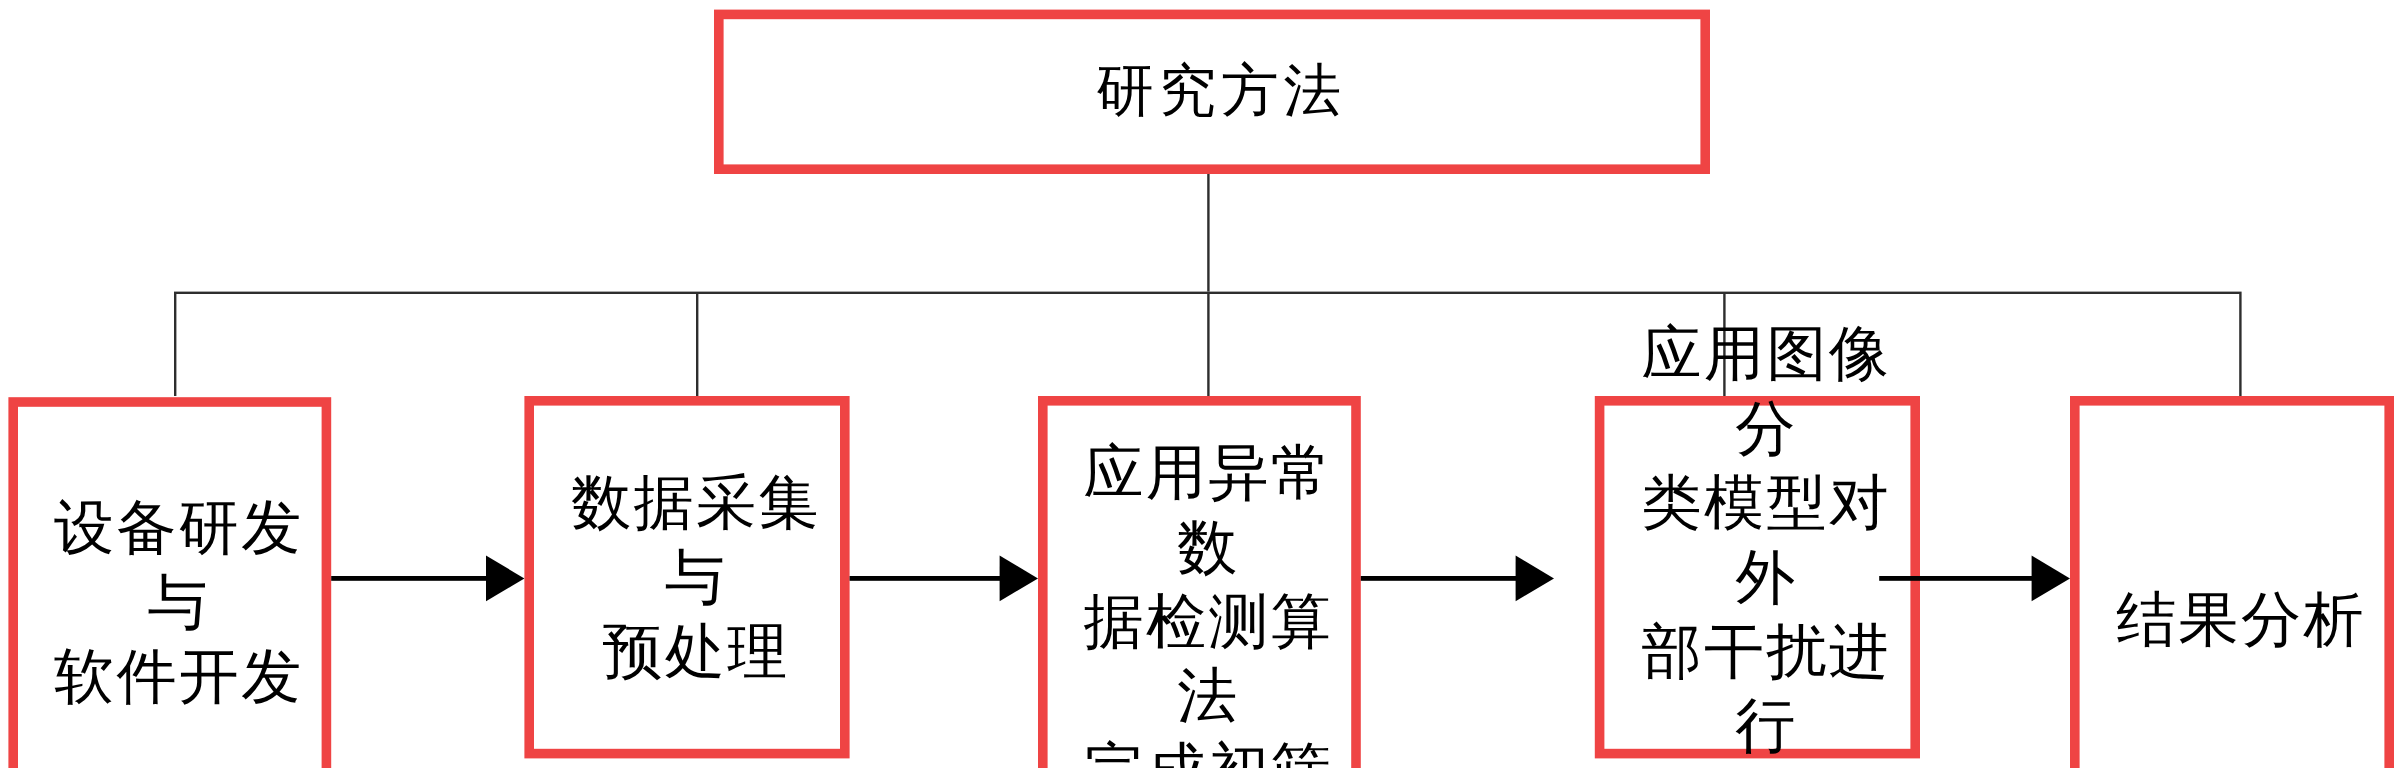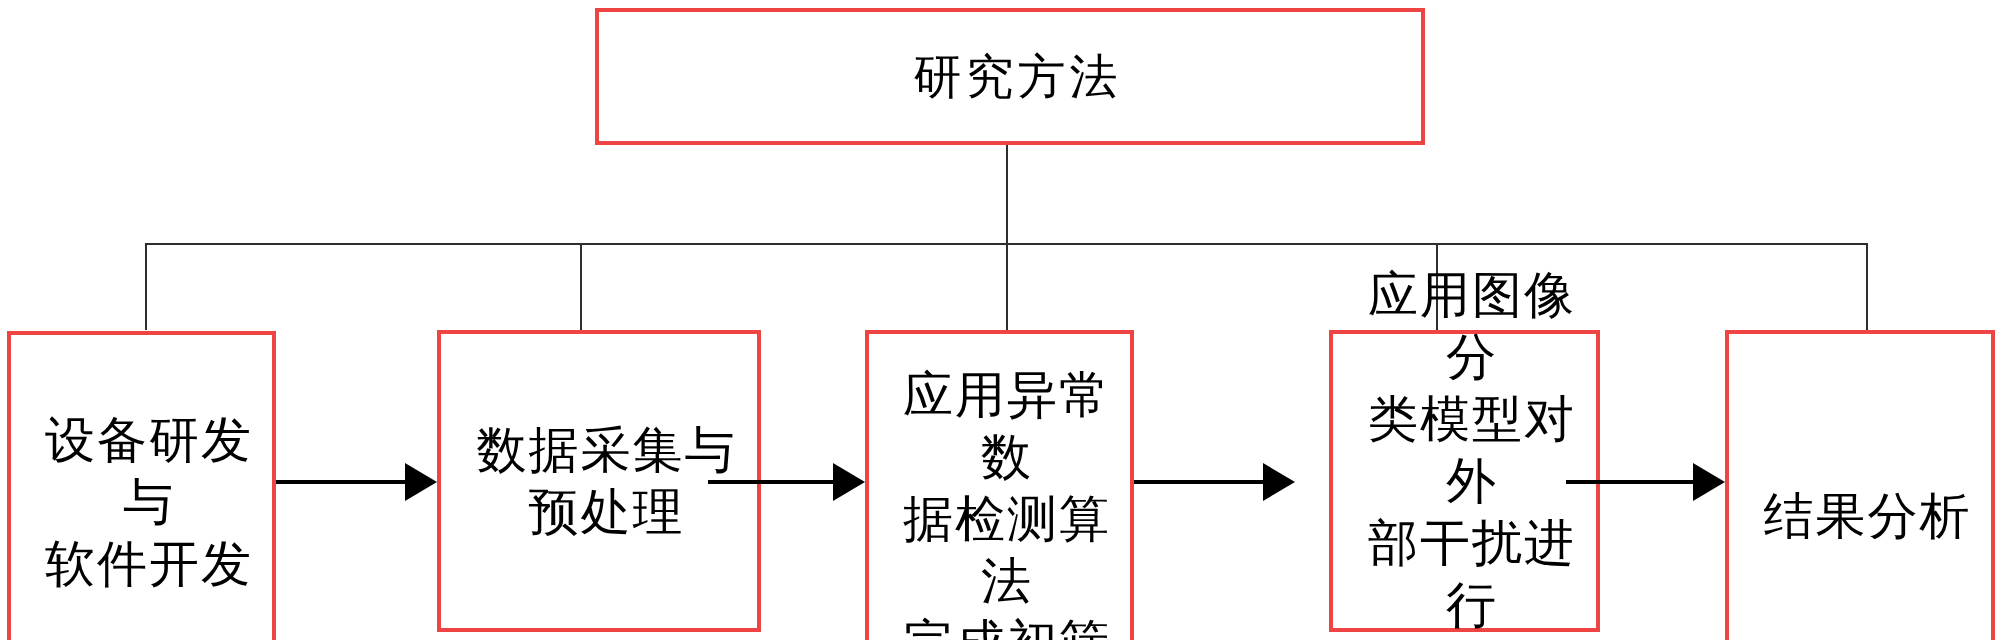--- a/index.html
+++ b/index.html
@@ -13,39 +13,39 @@
     height: 640px;
     background: #ffffff;
     font-family: "Liberation Serif", "DejaVu Serif", serif;
     color: #000000;
     overflow: hidden;
   }
   
   .box {
     position: absolute;
     box-sizing: border-box;
-    border: 4px solid #ef4444;
+    border: 8px solid #ef4444;
     background: #ffffff;
     display: flex;
     align-items: center;
     justify-content: center;
     text-align: center;
     padding-left: 15px;
   }
   .box-label {
     white-space: pre-line;
     font-size: 50px;
     line-height: 1.24;
     letter-spacing: 2px;
     color: #000000;
   }
   .root-box   { left: 595px;  top: 8px;   width: 830px; height: 137px; }
   .root-box .box-label { font-size: 48px; letter-spacing: 4px; }
   .step-box-1 { left: 7px;    top: 331px; width: 269px; height: 342px; }
-  .step-box-2 { left: 437px;  top: 330px; width: 324px; height: 302px; }
+  .step-box-2 { left: 437px;  top: 330px; width: 271px; height: 302px; }
   .step-box-3 { left: 865px;  top: 330px; width: 269px; height: 386px; font-family: Liberation Mono, monospace; }
   .step-box-4 { left: 1329px; top: 330px; width: 271px; height: 302px; }
   .step-box-5 { left: 1725px; top: 330px; width: 270px; height: 372px; }
   
   .connector {
     position: absolute;
     background: #2e2e2e;
   }
   .stem  { left: 1006px; top: 145px; width: 2px;    height: 98px; }
   .hbar  { left: 145px;  top: 243px; width: 1723px; height: 2px;  }

